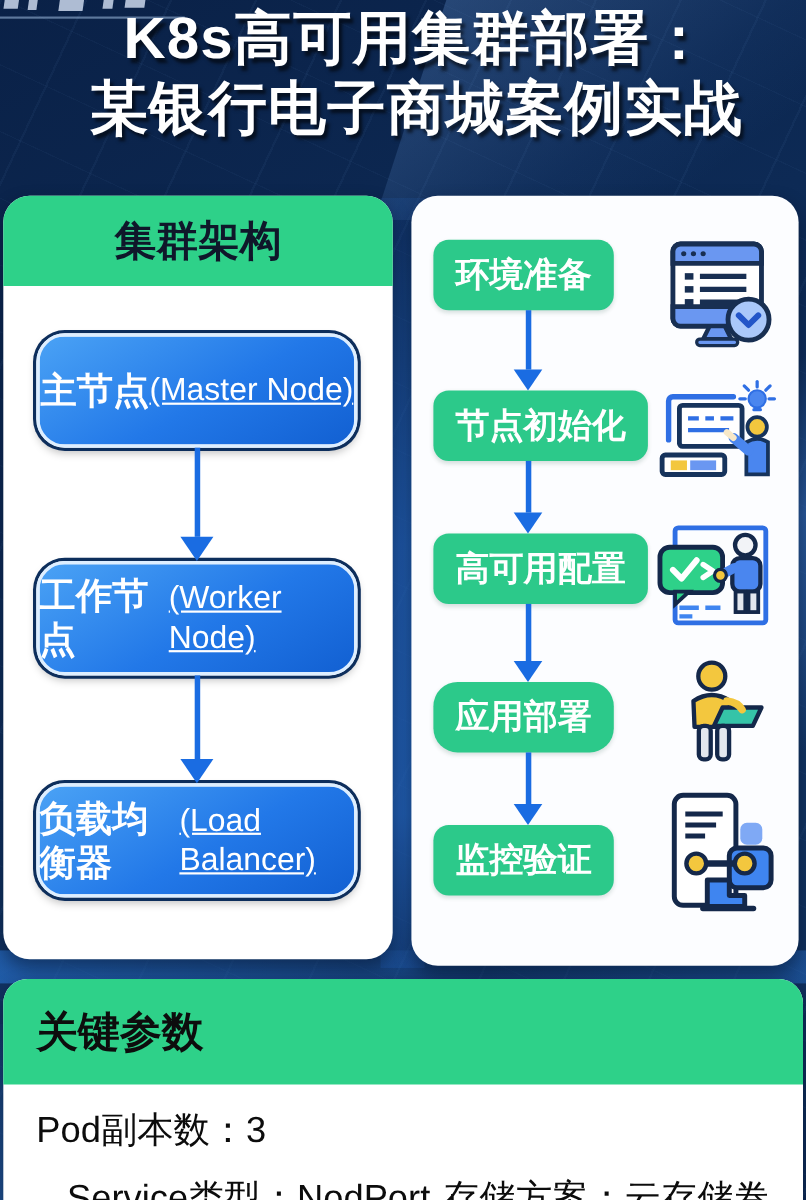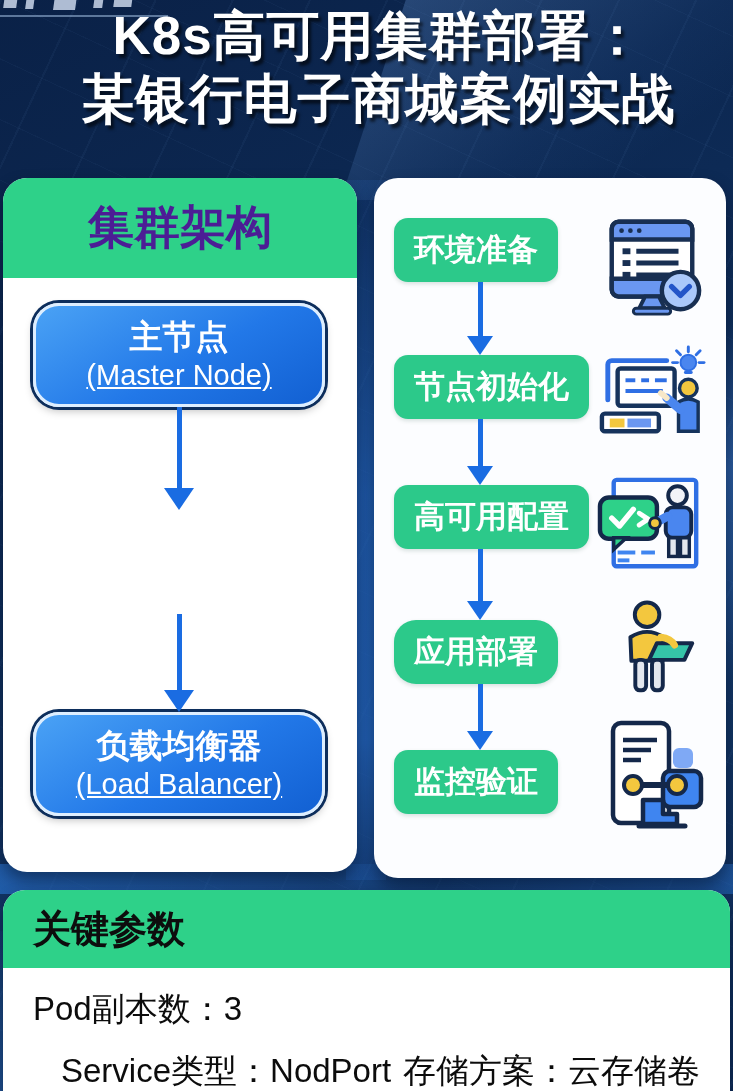--- a/index.html
+++ b/index.html
@@ -38,30 +38,30 @@
   .title{position:absolute;left:0;top:4px;width:100%;text-align:center;z-index:2;
     color:#ffffff;font-weight:800;font-size:53px;line-height:63px;letter-spacing:1px;
     text-shadow:3px 4px 3px rgba(0,0,0,0.6);padding-left:12px;}
   
   .card{position:absolute;background:#ffffff;border-radius:24px;z-index:2;
     box-shadow:0 8px 16px rgba(2,12,30,0.45);}
   .card-left{left:3px;top:178px;width:354px;height:694px;}
   .card-right{left:374px;top:178px;width:352px;height:700px;background:#fcfdff;}
   .card-bottom{left:3px;top:890px;width:727px;height:210px;border-radius:22px 22px 0 0;}
   .green-header{background:#2ed189;display:flex;align-items:center;border-radius:24px 24px 0 0;}
-  .card-left .green-header{height:100px;justify-content:center;
-    font-size:46px;font-weight:800;color:#4c1d95;}
-  .card-bottom .green-header{height:78px;border-radius:22px 22px 0 0;padding-left:30px;
+  .card-left .green-header{height:82px;justify-content:center;
+    font-size:38px;font-weight:800;color:#0f172a;}
+  .card-bottom .green-header{height:96px;border-radius:22px 22px 0 0;padding-left:30px;
     font-size:38px;font-weight:800;color:#0d0d0d;}
   
   .bnode{position:absolute;left:30px;width:292px;height:104px;border-radius:26px;
     background:linear-gradient(150deg,#4aa2f5 0%,#2278e8 55%,#1260d2 100%);
     border:3px solid #ddeeff;box-sizing:border-box;
     box-shadow:0 0 0 3px #0d2e5c,0 4px 8px rgba(0,0,0,0.25);
-    display:flex;flex-direction:column;align-items:center;justify-content:center;color:#ffffff;}
+    display:flex;flex-direction:row;align-items:center;justify-content:center;color:#ffffff;}
   .bnode .zh{font-size:33px;font-weight:700;line-height:40px;}
   .bnode .en{font-size:29px;font-weight:400;line-height:36px;text-decoration:underline;}
   .bnode1{top:125px;} .bnode2{top:332px;} .bnode3{top:534px;}
   
   .varrow{position:absolute;display:flex;flex-direction:column;align-items:center;z-index:3;}
   .varrow .shaft{width:5px;background:#1a6ce2;flex:1;}
   .varrow .head{width:0;height:0;border-left:15px solid transparent;border-right:15px solid transparent;border-top:22px solid #1a6ce2;}
   .varrow.small .head{border-left-width:13px;border-right-width:13px;border-top-width:19px;}
   
   .gstep{position:absolute;left:20px;height:64px;border-radius:14px;background:#2cc98a;
@@ -109,20 +109,24 @@
 
     <div class="bnode bnode1">
       <div class="zh">主节点</div>
       <div class="en">(Master Node)</div>
     </div>
     <div class="varrow" style="left:161px;top:229px;height:103px;width:30px;">
         <i class="shaft"></i>
         <i class="head"></i>
       </div>
 
+    <div class="bnode bnode2">
+      <div class="zh">工作节点</div>
+      <div class="en">(Worker Node)</div>
+    </div>
     <div class="varrow" style="left:161px;top:436px;height:98px;width:30px;">
         <i class="shaft"></i>
         <i class="head"></i>
       </div>
 
     <div class="bnode bnode3">
       <div class="zh">负载均衡器</div>
       <div class="en">(Load Balancer)</div>
     </div>
   </div>

